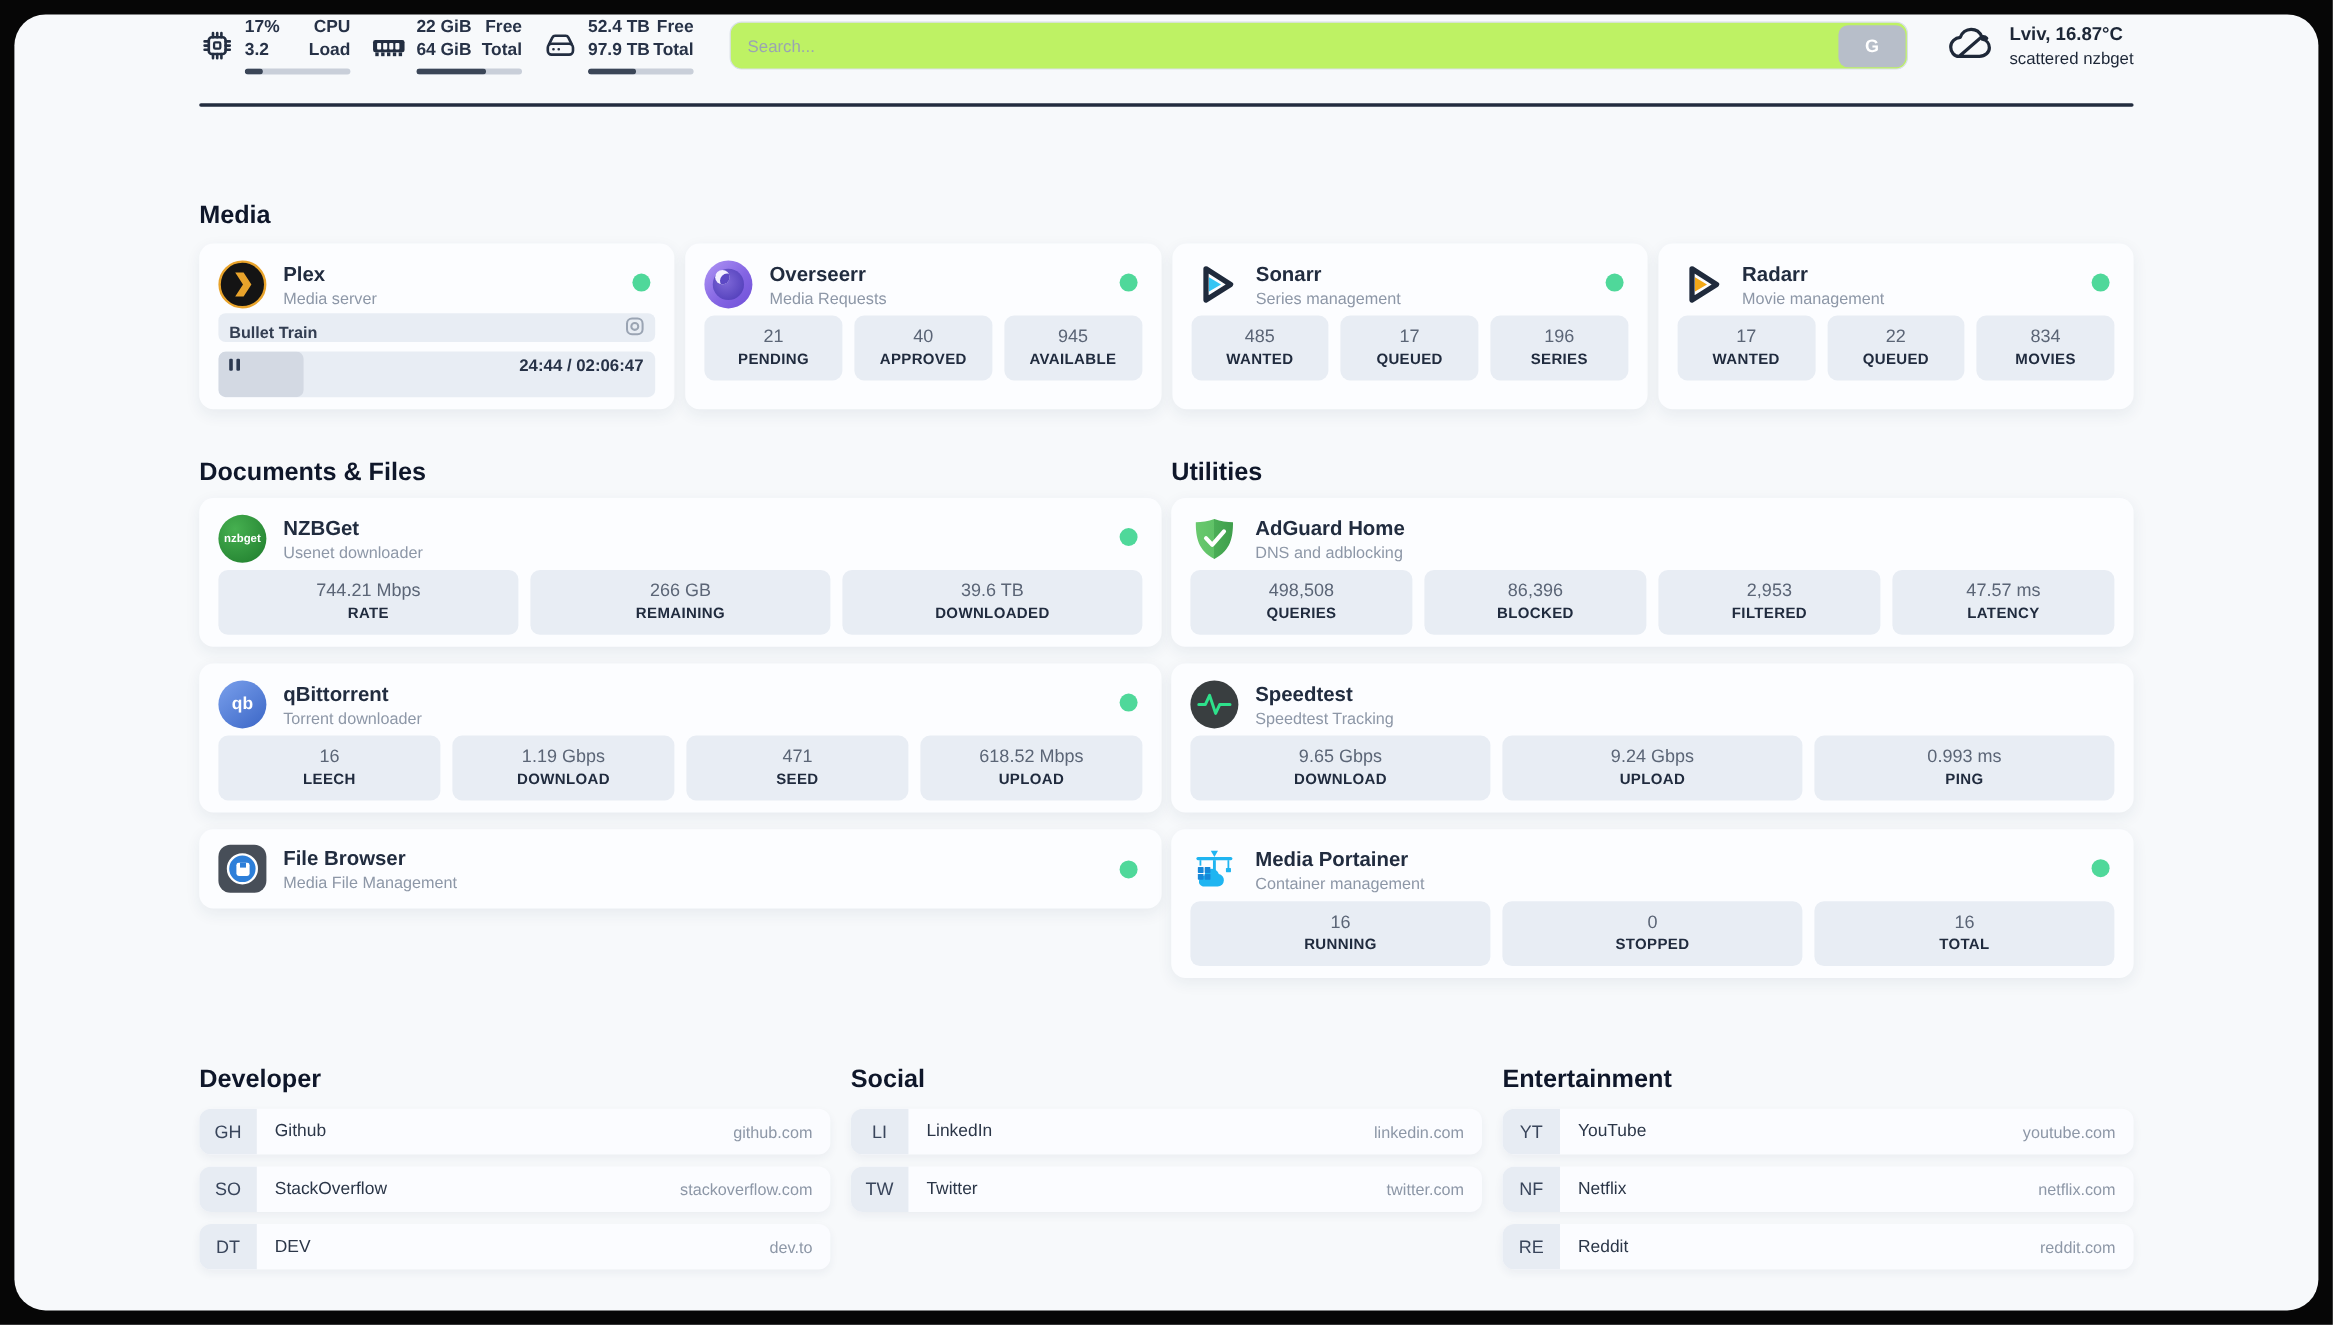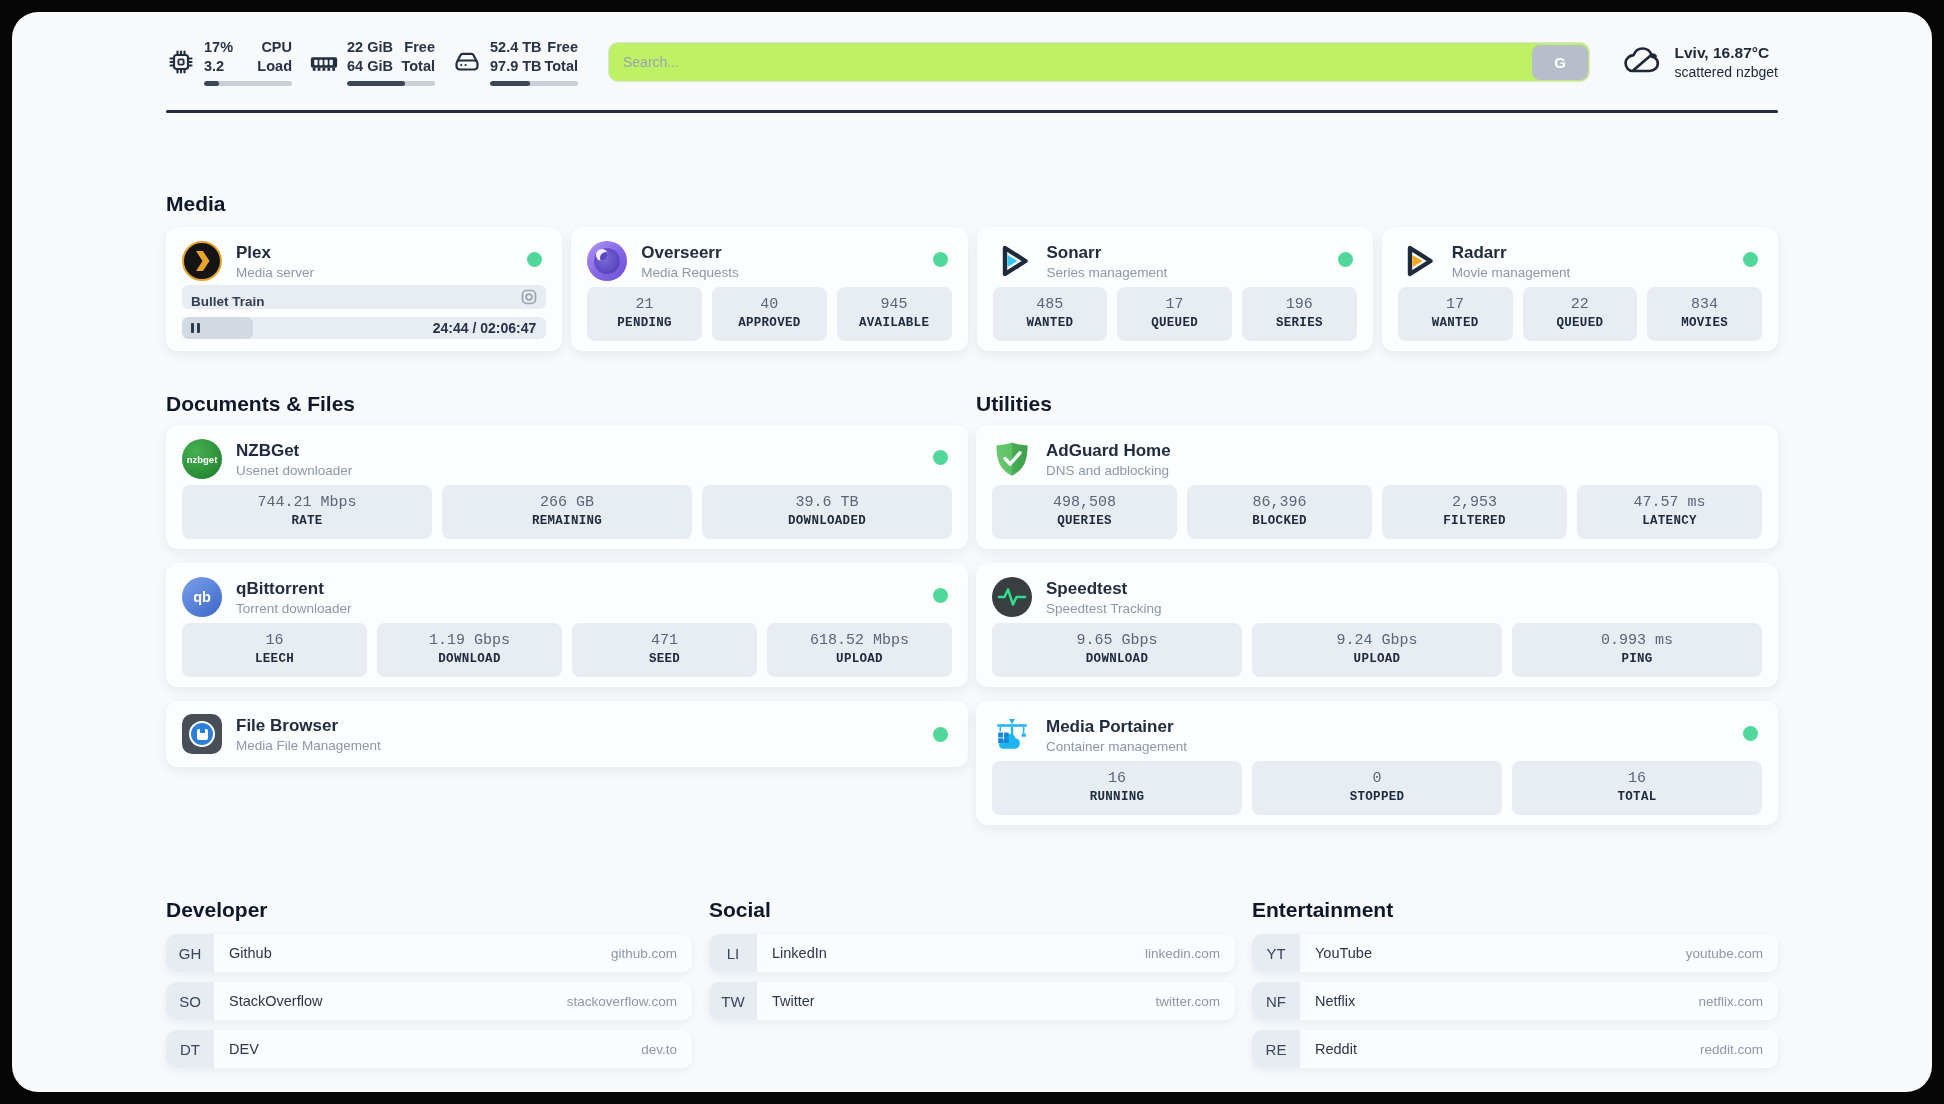--- a/index.html
+++ b/index.html
@@ -2,21 +2,21 @@
 <html><head>
 <meta charset="utf-8">
 <style>
   * { margin:0; padding:0; box-sizing:border-box; }
   html,body { width:1944px; height:1104px; }
   body { background:#060606; position:relative; font-family:"Liberation Sans", sans-serif; }
   .panel { position:absolute; inset:12px; background:#f7f9fb; border-radius:26px; overflow:hidden; }
   .content { padding:0 154px; }
 
   
-  .topbar { margin-top:24px; height:52px; display:flex; align-items:center; }
+  .topbar { height:52px; display:flex; align-items:center; }
   .sys-widgets { display:flex; align-items:center; gap:17px; }
   .sys-widget { display:flex; align-items:center; gap:8px; }
   .sys-icon { width:30px; height:30px; flex:none; display:flex; align-items:center; justify-content:center; }
   .sys-body { width:88px; }
   .sys-rows { display:flex; justify-content:space-between; }
   .sys-col { display:flex; flex-direction:column; font-size:14.5px; font-weight:bold; color:#273247; line-height:19px; }
   .sys-col.labels { align-items:flex-end; }
   .sys-bar { margin-top:5px; height:5px; border-radius:3px; background:#c9cfd9; overflow:hidden; }
   .sys-fill { height:100%; background:#3b4657; border-radius:3px; }
 
@@ -43,28 +43,28 @@
 
   .card { background:#fcfdff; border-radius:12px; box-shadow:0 4px 12px rgba(35,50,80,0.07);
           padding:10px 16px; position:relative; cursor:pointer; }
   .card-head { display:flex; align-items:center; gap:14px; height:44px; margin-top:2px; }
   .app-icon { width:40px; height:40px; flex:none; display:flex; align-items:center; justify-content:center; position:relative; }
   .app-name { font-size:17px; font-weight:bold; color:#212c3f; line-height:22px; }
   .app-desc { font-size:13.5px; color:#8d97a7; line-height:17px; }
   .status-dot { position:absolute; top:25px; right:20px; width:15px; height:15px; border-radius:50%; background:#4fd89a; }
 
   .tiles { display:flex; gap:10px; margin-top:4px; }
-  .tile { flex:1; background:#e8edf4; border-radius:8px; text-align:center; padding:8px 4px 9px;font-family:Liberation Mono, monospace; }
+  .tile { flex:1; background:#e8edf4; border-radius:8px; text-align:center; padding:8px 4px 9px; }
   .tile-value { font-size:15px; color:#5b6576; line-height:20px; }
   .tile-label { font-size:12.5px; font-weight:bold; color:#202b3e; line-height:17px; letter-spacing:0.3px; }
 
   
   .np-row { height:24px; background:#e8edf4; border-radius:6px; display:flex; align-items:flex-end; padding:0 9px; margin-top:2px; }
   .np-title { flex:1; font-size:13.5px; font-weight:bold; color:#333e52; }
-  .np-progress { margin-top:8px; height:22px; background:#e8edf4; border-radius:6px; position:relative; overflow:hidden; }
+  .np-progress { margin-top:8px; height:38px; background:#e8edf4; border-radius:6px; position:relative; overflow:hidden; }
   .np-fill { position:absolute; left:0; top:0; bottom:0; background:#d3d9e3; border-radius:6px; }
   .np-pause { position:absolute; left:9px; top:6px; display:flex; gap:3px; }
   .np-pause span { width:3px; height:10px; background:#2c3950; border-radius:1px; }
   .np-time { position:absolute; right:10px; top:0; line-height:22px; font-size:14px; font-weight:bold; color:#273247; }
 
   .cols2 { margin-top:40px; display:grid; grid-template-columns:1fr 1fr; gap:0 8px; align-items:start; }
   .col .section-title { margin-bottom:8px; }
   .col .card { margin-bottom:14px; }
   .head-only { padding:13px 16px; }
   .head-only .card-head { height:40px; margin-top:0; }

